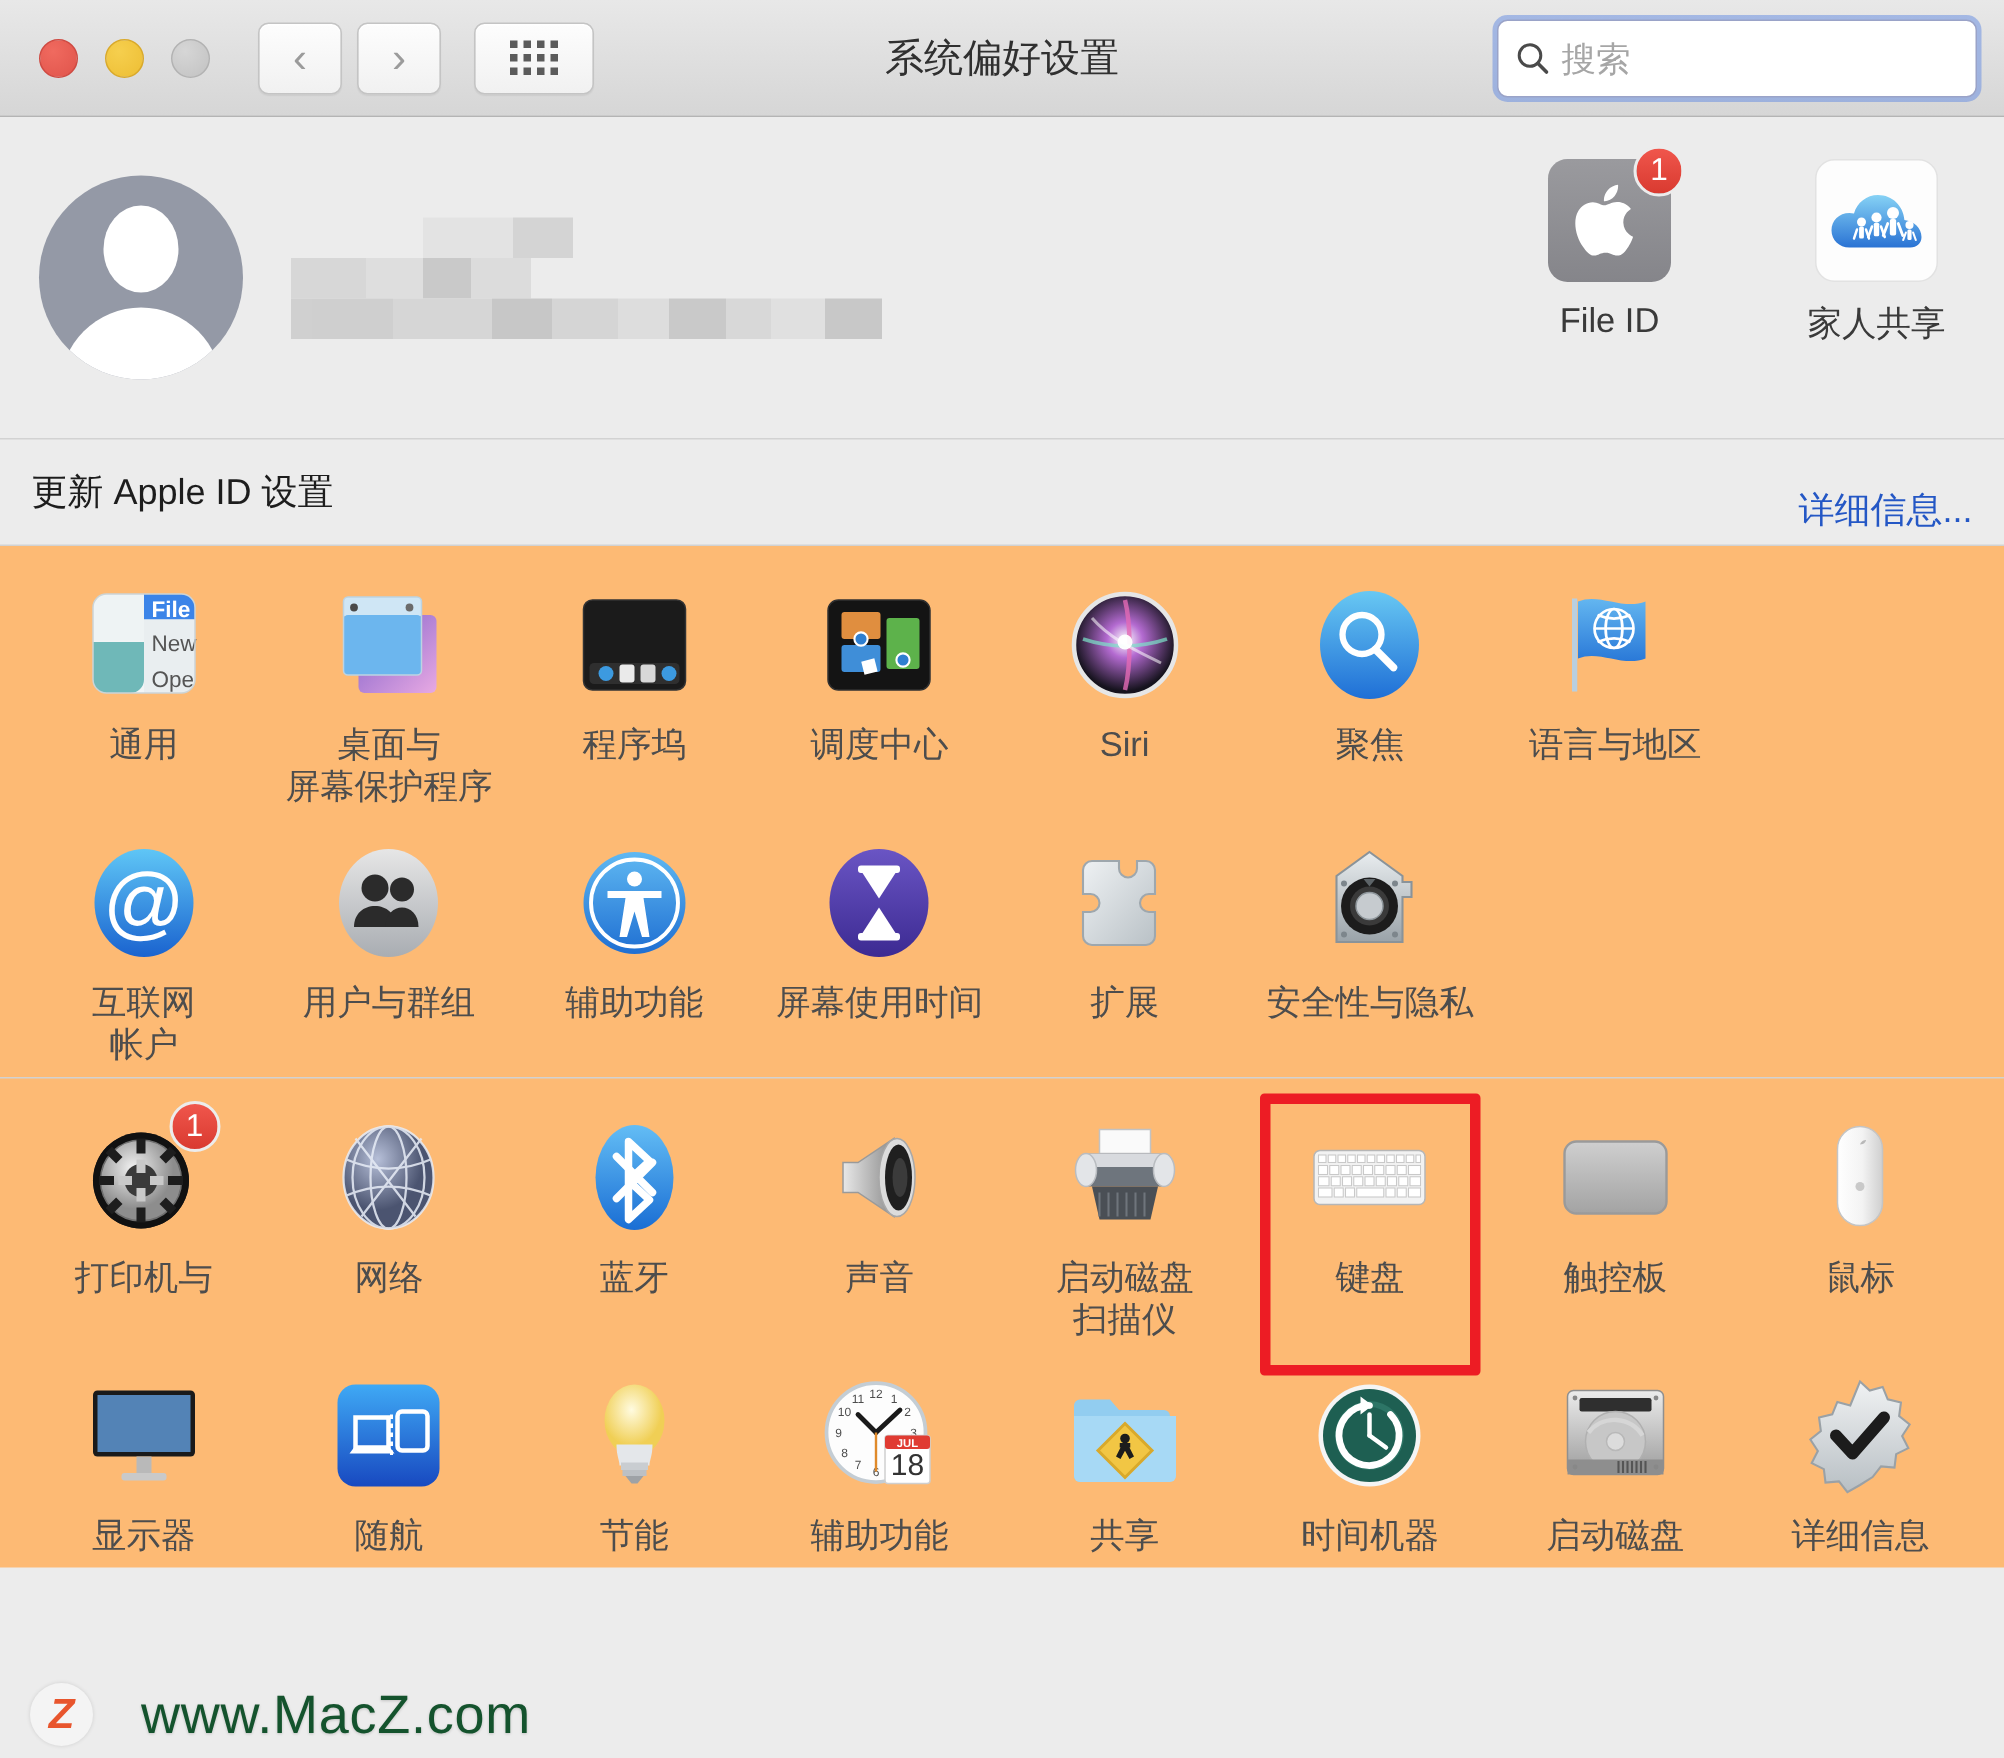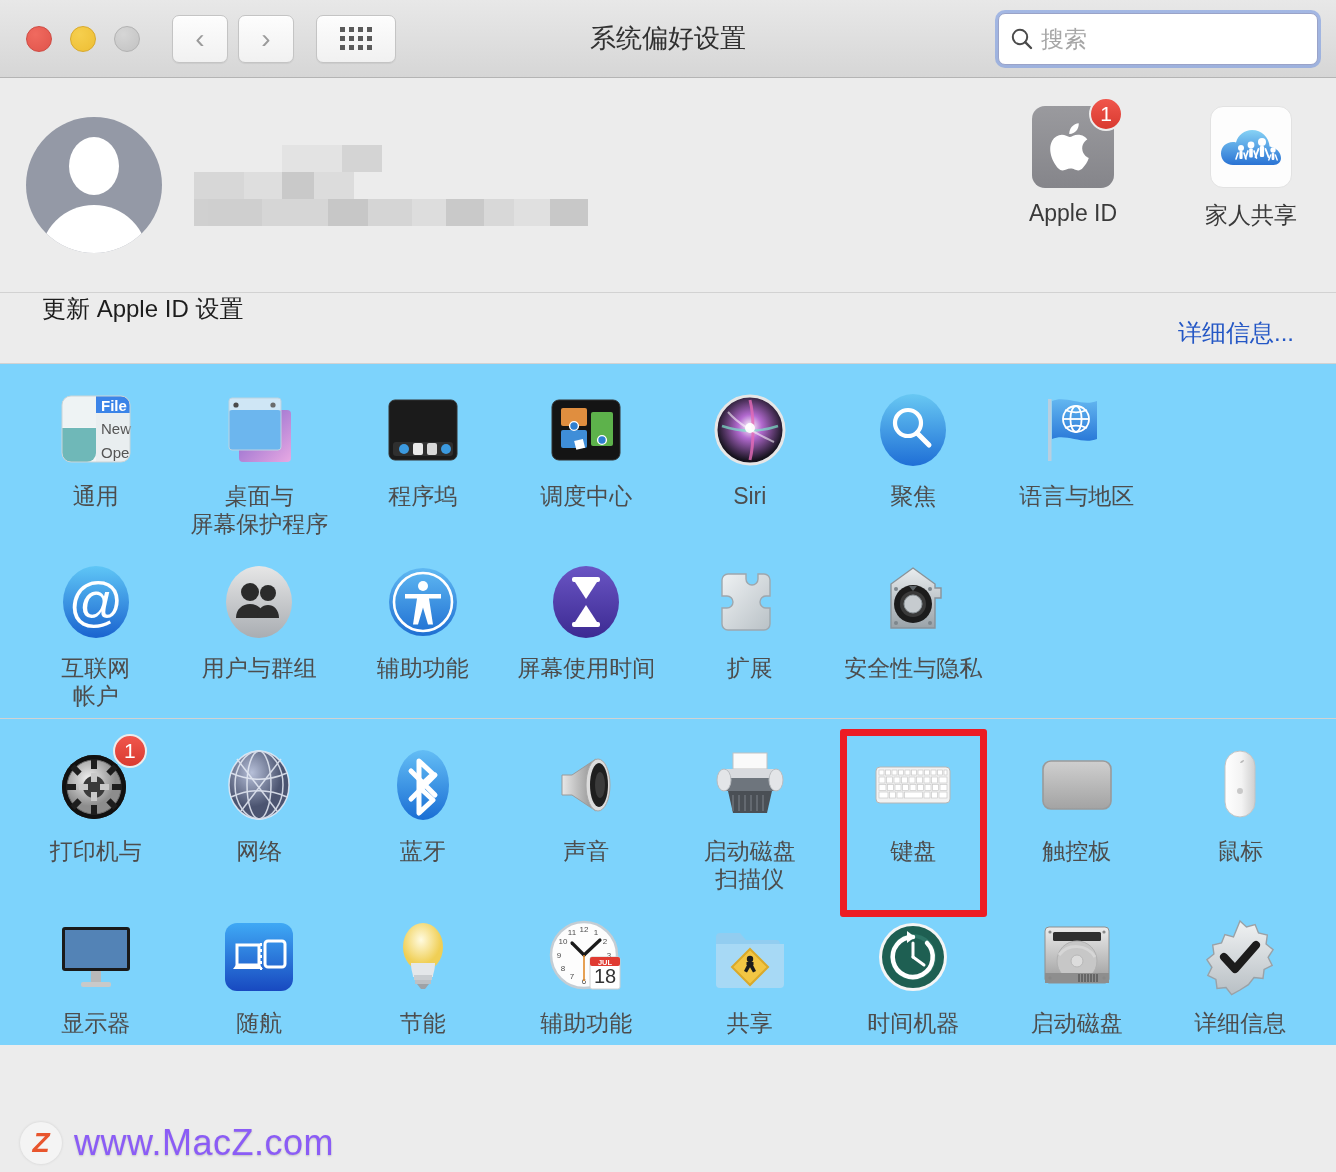--- a/index.html
+++ b/index.html
@@ -147,31 +147,31 @@
     display: flex; align-items: center; justify-content: center;
     border: 2px solid #ececec;
   }
 
   
   .updatebar {
     height: 72px;
     border-top: 1px solid #d2d2d2;
     border-bottom: 1px solid #d2d2d2;
     background: #ececec;
-    display: flex; 
-    padding: 0 42px;
+    display: flex; align-items: center;
+    padding: 0 21px;
   }
   .updatebar .txt { font-size: 24px; color: #1d1d1d; }
   .updatebar .link {
     margin-left: auto;
     font-size: 24px; color: #2457c5; margin-top: 24px;
   }
 
   
-  .panel { background: #7dd3fc; padding: 10px 0 0 0; }
+  .panel { background: #fdba74; padding: 10px 0 0 0; }
   .panel.lower { border-top: 1px solid #d2d2d2; }
   .gridrow {
     display: grid;
     grid-template-columns: repeat(8, 1fr);
     padding: 0 14px;
   }
   .cell {
     position: relative;
     display: flex; flex-direction: column;
     align-items: center;
@@ -203,23 +203,24 @@
   }
   .wm-logo {
     width: 42px; height: 42px; border-radius: 50%;
     background: #f4f4f4;
     display: flex; align-items: center; justify-content: center;
     color: #e8552d; font-size: 28px; font-weight: bold;
     font-style: italic;
     box-shadow: 0 0 3px rgba(0,0,0,.12);
   }
   .wm-text {
-    font-size: 36px; color: #8b5cf6;
+    font-size: 36px; color: #14532d;
     text-shadow: 0 1px 2px rgba(0,0,0,.18);
     letter-spacing: .5px;
+    margin-left: 20px;
   }
 </style>
 </head>
 <body>
 
 <div id="app">
 
   <div class="titlebar">
     <div class="traffic">
       <span class="light red"></span>
@@ -302,21 +303,21 @@
 
       <div class="acctile">
         <div class="iconbox">
           <div class="appleid-icon">
             <svg width="46" height="54" viewBox="0 0 46 54">
               <path fill="#ffffff" d="M32.2 28.4c-.1-6 4.9-8.9 5.1-9-2.8-4.1-7.1-4.6-8.6-4.7-3.7-.4-7.2 2.2-9 2.2-1.9 0-4.7-2.1-7.8-2.1-4 .1-7.7 2.3-9.7 5.9-4.2 7.2-1.1 17.9 3 23.7 2 2.9 4.4 6.1 7.5 6 3-.1 4.2-1.9 7.8-1.9s4.6 1.9 7.8 1.9c3.2-.1 5.2-2.9 7.2-5.8 2.3-3.3 3.2-6.6 3.2-6.7-.1-.1-6.2-2.4-6.5-9.5zM26.3 10.8c1.6-2 2.7-4.8 2.4-7.6-2.3.1-5.2 1.6-6.9 3.6-1.5 1.7-2.8 4.6-2.5 7.3 2.6.2 5.3-1.3 7-3.3z"></path>
             </svg>
           </div>
           <span class="badge">1</span>
         </div>
-        <div class="lbl">Apple ID</div>
+        <div class="lbl">File ID</div>
       </div>
 
       <div class="acctile">
         <div class="iconbox">
           <div class="familyshare-icon">
             <svg width="68" height="52" viewBox="0 0 68 52">
               <defs>
                 <linearGradient id="cg" x1="0" y1="0" x2="0" y2="1">
                   <stop offset="0" stop-color="#86d2f5"></stop>
                   <stop offset="1" stop-color="#2a73d4"></stop>

